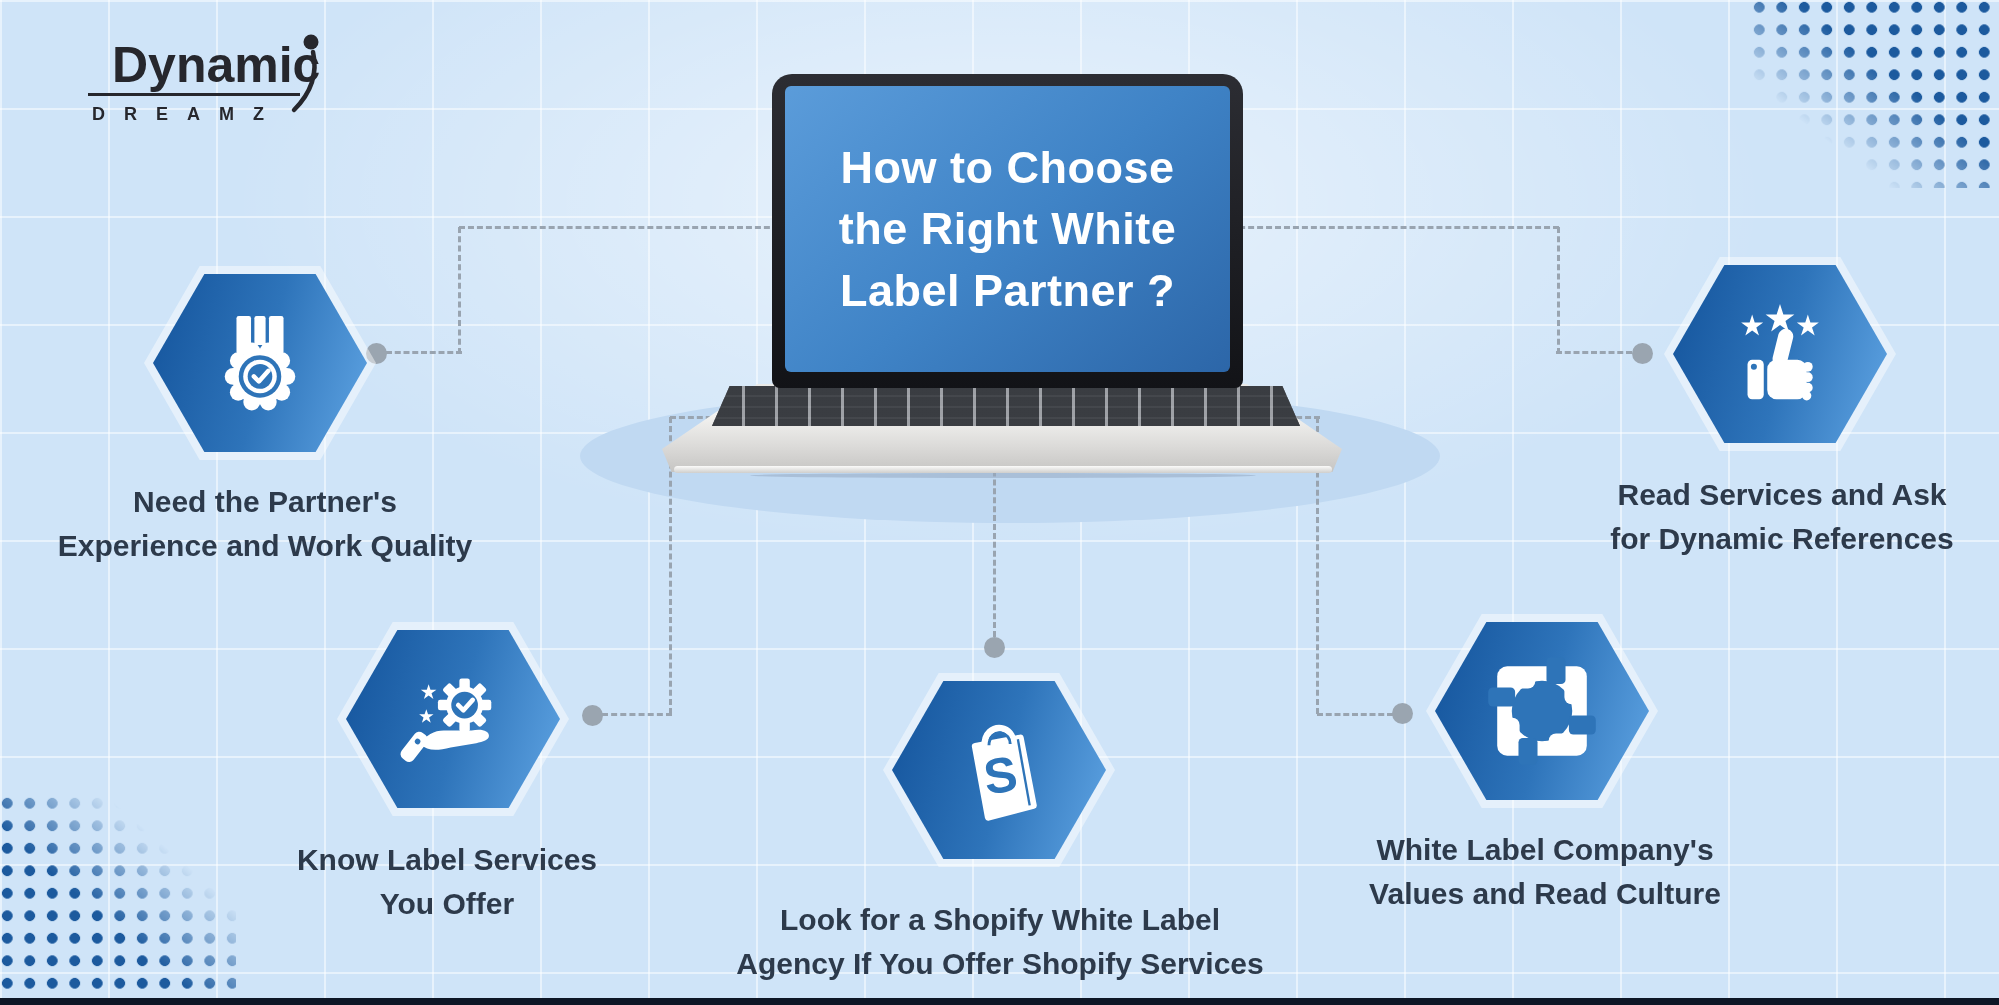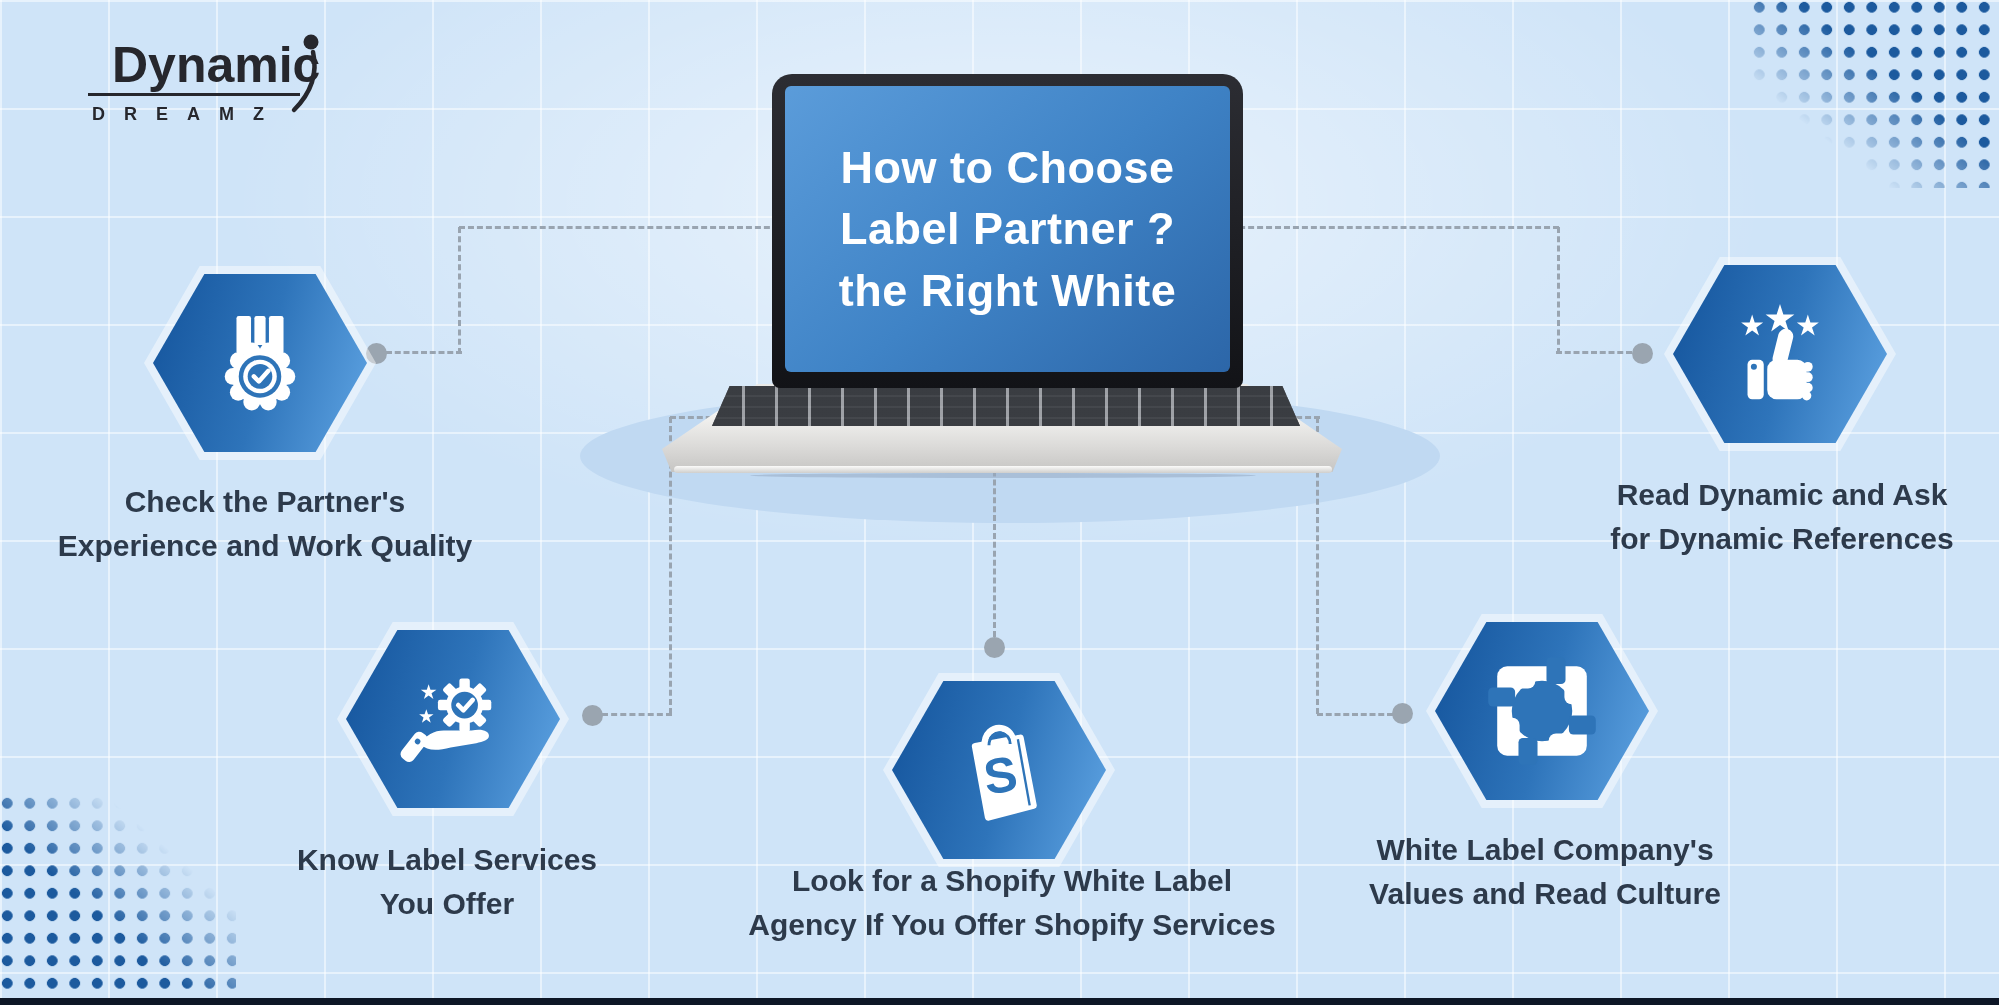--- a/index.html
+++ b/index.html
@@ -113,22 +113,22 @@
 
   <div class="laptop">
     <div class="deck"></div>
     <div class="keyboard"></div>
     <div class="deck-lip"></div>
     <div class="deck-underline"></div>
     <div class="screen">
       <div class="screen-inner">
         <div class="screen-title">
           <div>How to Choose</div>
+          <div>the Right White</div>
           <div>Label Partner ?</div>
-          <div>the Right White</div>
         </div>
       </div>
     </div>
   </div>
 
   <div class="hexwrap" style="left:153px;top:274px;">
     <div class="hex-halo"></div>
     <div class="hex">
       <svg width="112" height="112" viewBox="0 0 100 100">
         <g fill="#ffffff">
@@ -148,21 +148,21 @@
           <circle cx="50" cy="62" r="25"></circle>
         </g>
         <circle cx="50" cy="62" r="19" fill="#2e74b8"></circle>
         <circle cx="50" cy="62" r="15" fill="#ffffff"></circle>
         <circle cx="50" cy="62" r="11" fill="#2e74b8"></circle>
         <path d="M44.5,62 l4.5,4.5 l8.5,-9.5" stroke="#ffffff" stroke-width="4" fill="none" stroke-linecap="round" stroke-linejoin="round"></path>
       </svg>
     </div>
   </div>
   <div class="step-label" style="left:45px;top:480px;width:440px;">
-    <div>Check the Partner's</div>
+    <div>Need the Partner's</div>
     <div>Experience and Work Quality</div>
   </div>
 
   <div class="hexwrap" style="left:1673px;top:265px;">
     <div class="hex-halo"></div>
     <div class="hex">
       <svg width="116" height="116" viewBox="0 0 100 100">
         <g fill="#ffffff">
           <polygon points="50,7 52.9,16 62.4,16 54.7,21.5 57.6,30.5 50,25 42.4,30.5 45.3,21.5 37.6,16 47.1,16"></polygon>
           <polygon points="26,16 28.2,22.9 35.5,22.9 29.6,27.2 31.9,34.1 26,29.8 20.1,34.1 22.4,27.2 16.5,22.9 23.8,22.9"></polygon>
@@ -173,21 +173,21 @@
             <circle cx="74" cy="70" r="4.2"></circle>
           <circle cx="74" cy="79" r="4.2"></circle>
             <circle cx="73" cy="86" r="4"></circle>
           <rect x="46" y="28" width="13" height="33" rx="6.5" transform="rotate(14 52.5 44.5)"></rect>
         </g>
         <circle cx="27.5" cy="61" r="2.6" fill="#2e74b8"></circle>
       </svg>
     </div>
   </div>
   <div class="step-label" style="left:1602px;top:473px;width:360px;">
-    <div>Read Dynamic and Ask</div>
+    <div>Read Services and Ask</div>
     <div>for Dynamic References</div>
   </div>
 
   <div class="hexwrap" style="left:346px;top:630px;">
     <div class="hex-halo"></div>
     <div class="hex">
       <svg width="116" height="116" viewBox="0 0 100 100">
         <g fill="#ffffff">
           <g>
             <rect x="55.5" y="15" width="9" height="10" rx="2"></rect>
@@ -221,21 +221,21 @@
     <div class="hex">
       <svg width="118" height="118" viewBox="0 0 100 100">
         <polygon points="30,30 68,23 79,80 41,90" fill="#ffffff" stroke="#ffffff" stroke-width="6" stroke-linejoin="round"></polygon>
         <line x1="66" y1="24" x2="76" y2="80" stroke="#2e74b8" stroke-width="2"></line>
         <path d="M38,30 C37,19 45,13.5 52,14.5 C58,15.5 62,20.5 62,27" stroke="#ffffff" stroke-width="5.5" fill="none" stroke-linecap="round"></path>
         <path d="M41.5,29 C41.5,22 47,18 52,18.8 C56.5,19.6 59.5,23 59.5,28" stroke="#2e74b8" stroke-width="2.5" fill="none"></path>
         <text x="52" y="69" text-anchor="middle" font-size="42" font-weight="bold" font-family="Liberation Sans, sans-serif" fill="#2e74b8" transform="rotate(-8 52 60)">S</text>
       </svg>
     </div>
   </div>
-  <div class="step-label" style="left:730px;top:859px;width:540px;margin-left:12px;">
+  <div class="step-label" style="left:730px;top:898px;width:540px;">
     <div>Look for a Shopify White Label</div>
     <div>Agency If You Offer Shopify Services</div>
   </div>
 
   <div class="hexwrap" style="left:1435px;top:622px;">
     <div class="hex-halo"></div>
     <div class="hex">
       <svg width="112" height="112" viewBox="-50 -50 100 100">
         <rect x="-40" y="-40" width="80" height="80" rx="9" fill="#ffffff"></rect>
         <circle cx="0" cy="0" r="27" fill="#2e74b8"></circle>

